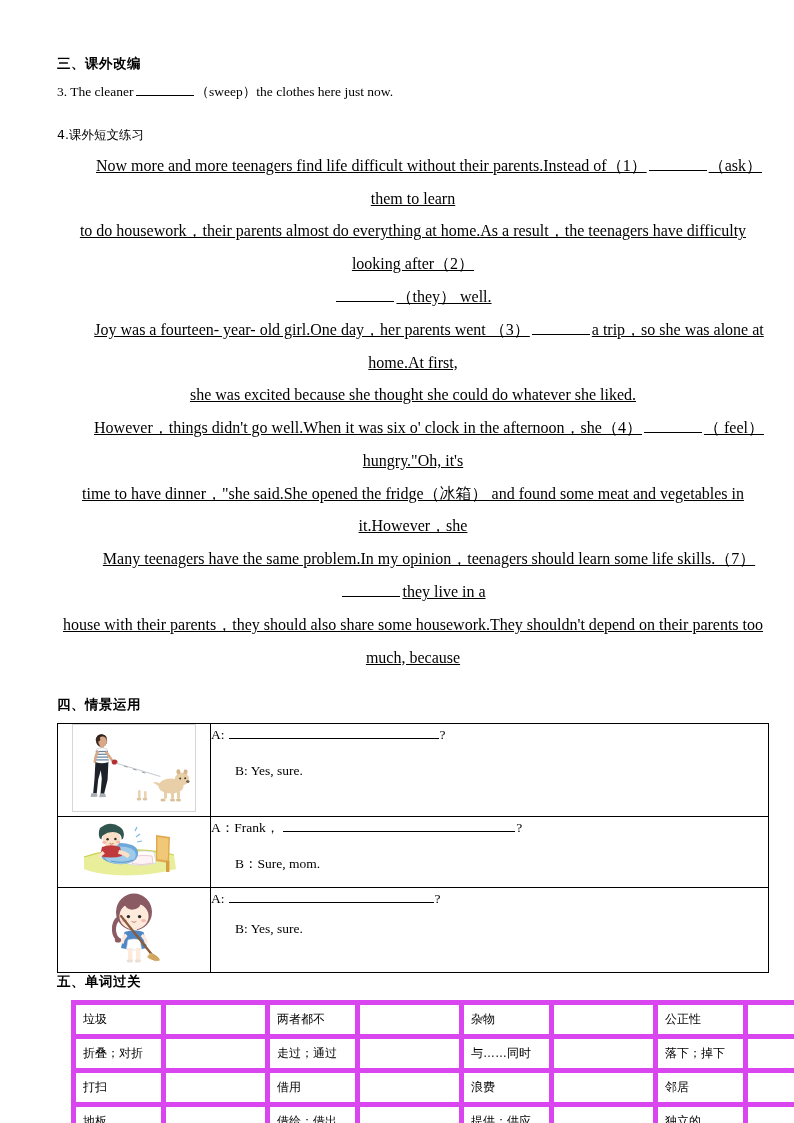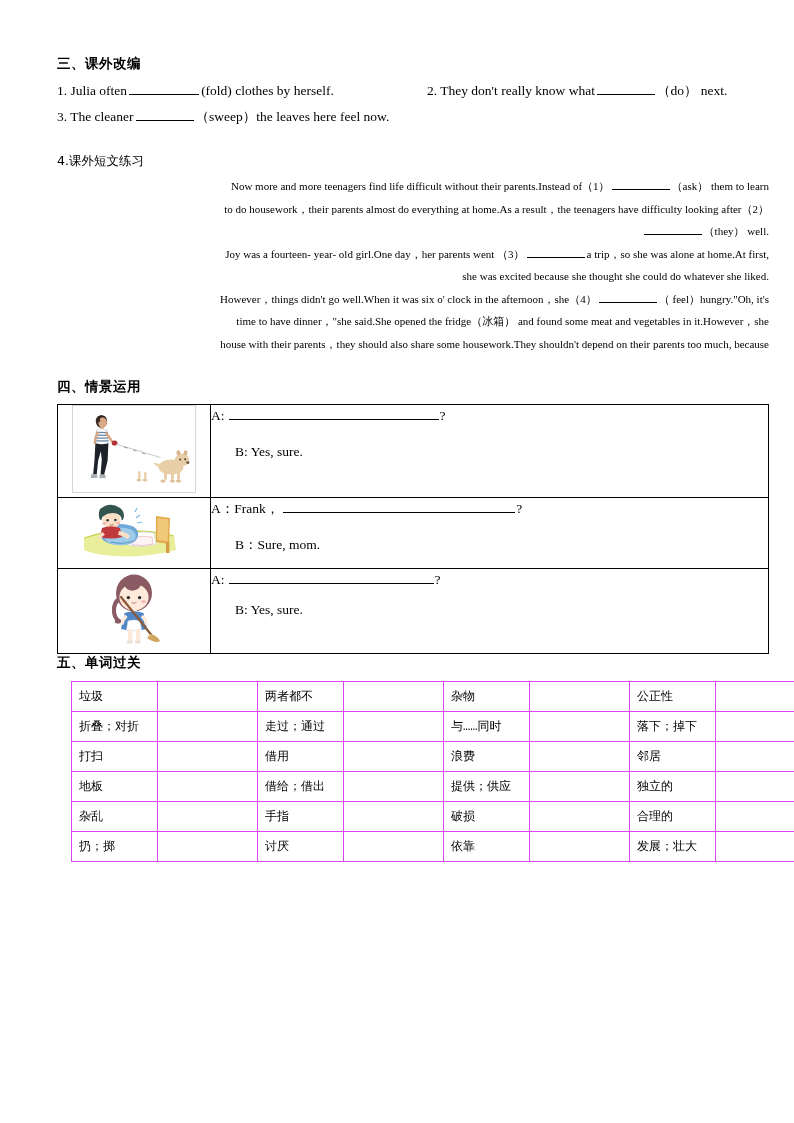--- a/index.html
+++ b/index.html
@@ -67,24 +67,25 @@
     border-bottom: 1px solid #000;
     vertical-align: baseline;
     height: 0.92em;
     margin: 0 2px;
   }
   .bl-md { width: 58px; }
   .bl-lg { width: 70px; }
 
   
   .passage p {
-    font-size: 11px;
+    font-size: 16px;
     line-height: 2.05;
     margin: 0;
-    text-align: right;
+    text-align: center;
+    text-decoration: underline;
   }
   .passage p.indent { text-indent: 2em; }
 
   
   table.scenario {
     border-collapse: collapse;
     width: 712px;
     table-layout: fixed;
     margin-top: 4px;
   }
@@ -120,24 +121,24 @@
 
   
   table.vocab {
     border-collapse: collapse;
     width: 685px;
     table-layout: fixed;
     margin-top: 5px;
     margin-left: 14px;
   }
   table.vocab td {
-    border: 1px solid #d946ef;
+    border: 5px solid #d946ef;
     height: 25px;
     padding: 2px 0 2px 7px;
-    font-family: Liberation Mono, monospace;
+    font-family: Liberation Sans, sans-serif;
     font-size: 12px;
     vertical-align: middle;
     white-space: nowrap;
     overflow: hidden;
   }
   table.vocab td.word { width: 78px; }
   table.vocab td.ans  { width: 92px; }
 
   
   .pic-frame {
@@ -152,43 +153,36 @@
   svg { display: block; }
 </style>
 </head>
 <body>
 
 <div class="page">
   <div class="content">
 
     <div class="sec-heading">三、课外改编</div>
 
-    <div class="ex-row">
-      <div class="col-a">
-        <span>1. Julia often</span><span class="blank bl-lg"></span><span>(fold) clothes by herself.</span>
-      </div>
-      <div class="col-b">
-        <span>2. They don't really know what</span><span class="blank bl-md"></span><span>（do） next.</span>
-      </div>
-    </div>
 
     <div class="ex-line">
-      <span>3. The cleaner</span><span class="blank bl-md"></span><span>（sweep）the leaves here feel now.</span>
+      <span>3. The cleaner</span><span class="blank bl-md"></span><span>（sweep）the clothes here just now.</span>
     </div>
 
     <div class="sub-heading">4.课外短文练习</div>
 
     <div class="passage" id="passage-host">
         <p class="indent"><span>Now more and more teenagers find life difficult without their parents.Instead of（1）</span><span class="blank bl-md"></span><span>（ask） them to learn</span></p>
         <p><span>to do housework，their parents almost do everything at home.As a result，the teenagers have difficulty looking after（2）</span></p>
         <p><span class="blank bl-md"></span><span>（they） well.</span></p>
         <p class="indent"><span>Joy was a fourteen- year- old girl.One day，her parents went （3）</span><span class="blank bl-md"></span><span>a trip，so she was alone at home.At first,</span></p>
         <p><span>she was excited because she thought she could do whatever she liked.</span></p>
         <p class="indent"><span>However，things didn't go well.When it was six o' clock in the afternoon，she（4）</span><span class="blank bl-md"></span><span>（ feel）hungry."Oh, it's</span></p>
         <p><span>time to have dinner，"she said.She opened the fridge（冰箱） and found some meat and vegetables in it.However，she</span></p>
+        <p class="indent"><span>Many teenagers have the same problem.In my opinion，teenagers should learn some life skills.（7）</span><span class="blank bl-md"></span><span>they live in a</span></p>
         <p><span>house with their parents，they should also share some housework.They shouldn't depend on their parents too much, because</span></p>
       </div>
 
     <div class="sec-heading" style="margin-top:22px;">四、情景运用</div>
 
     <table class="scenario">
       <tbody>
 
         <tr>
           <td class="pic-cell">

